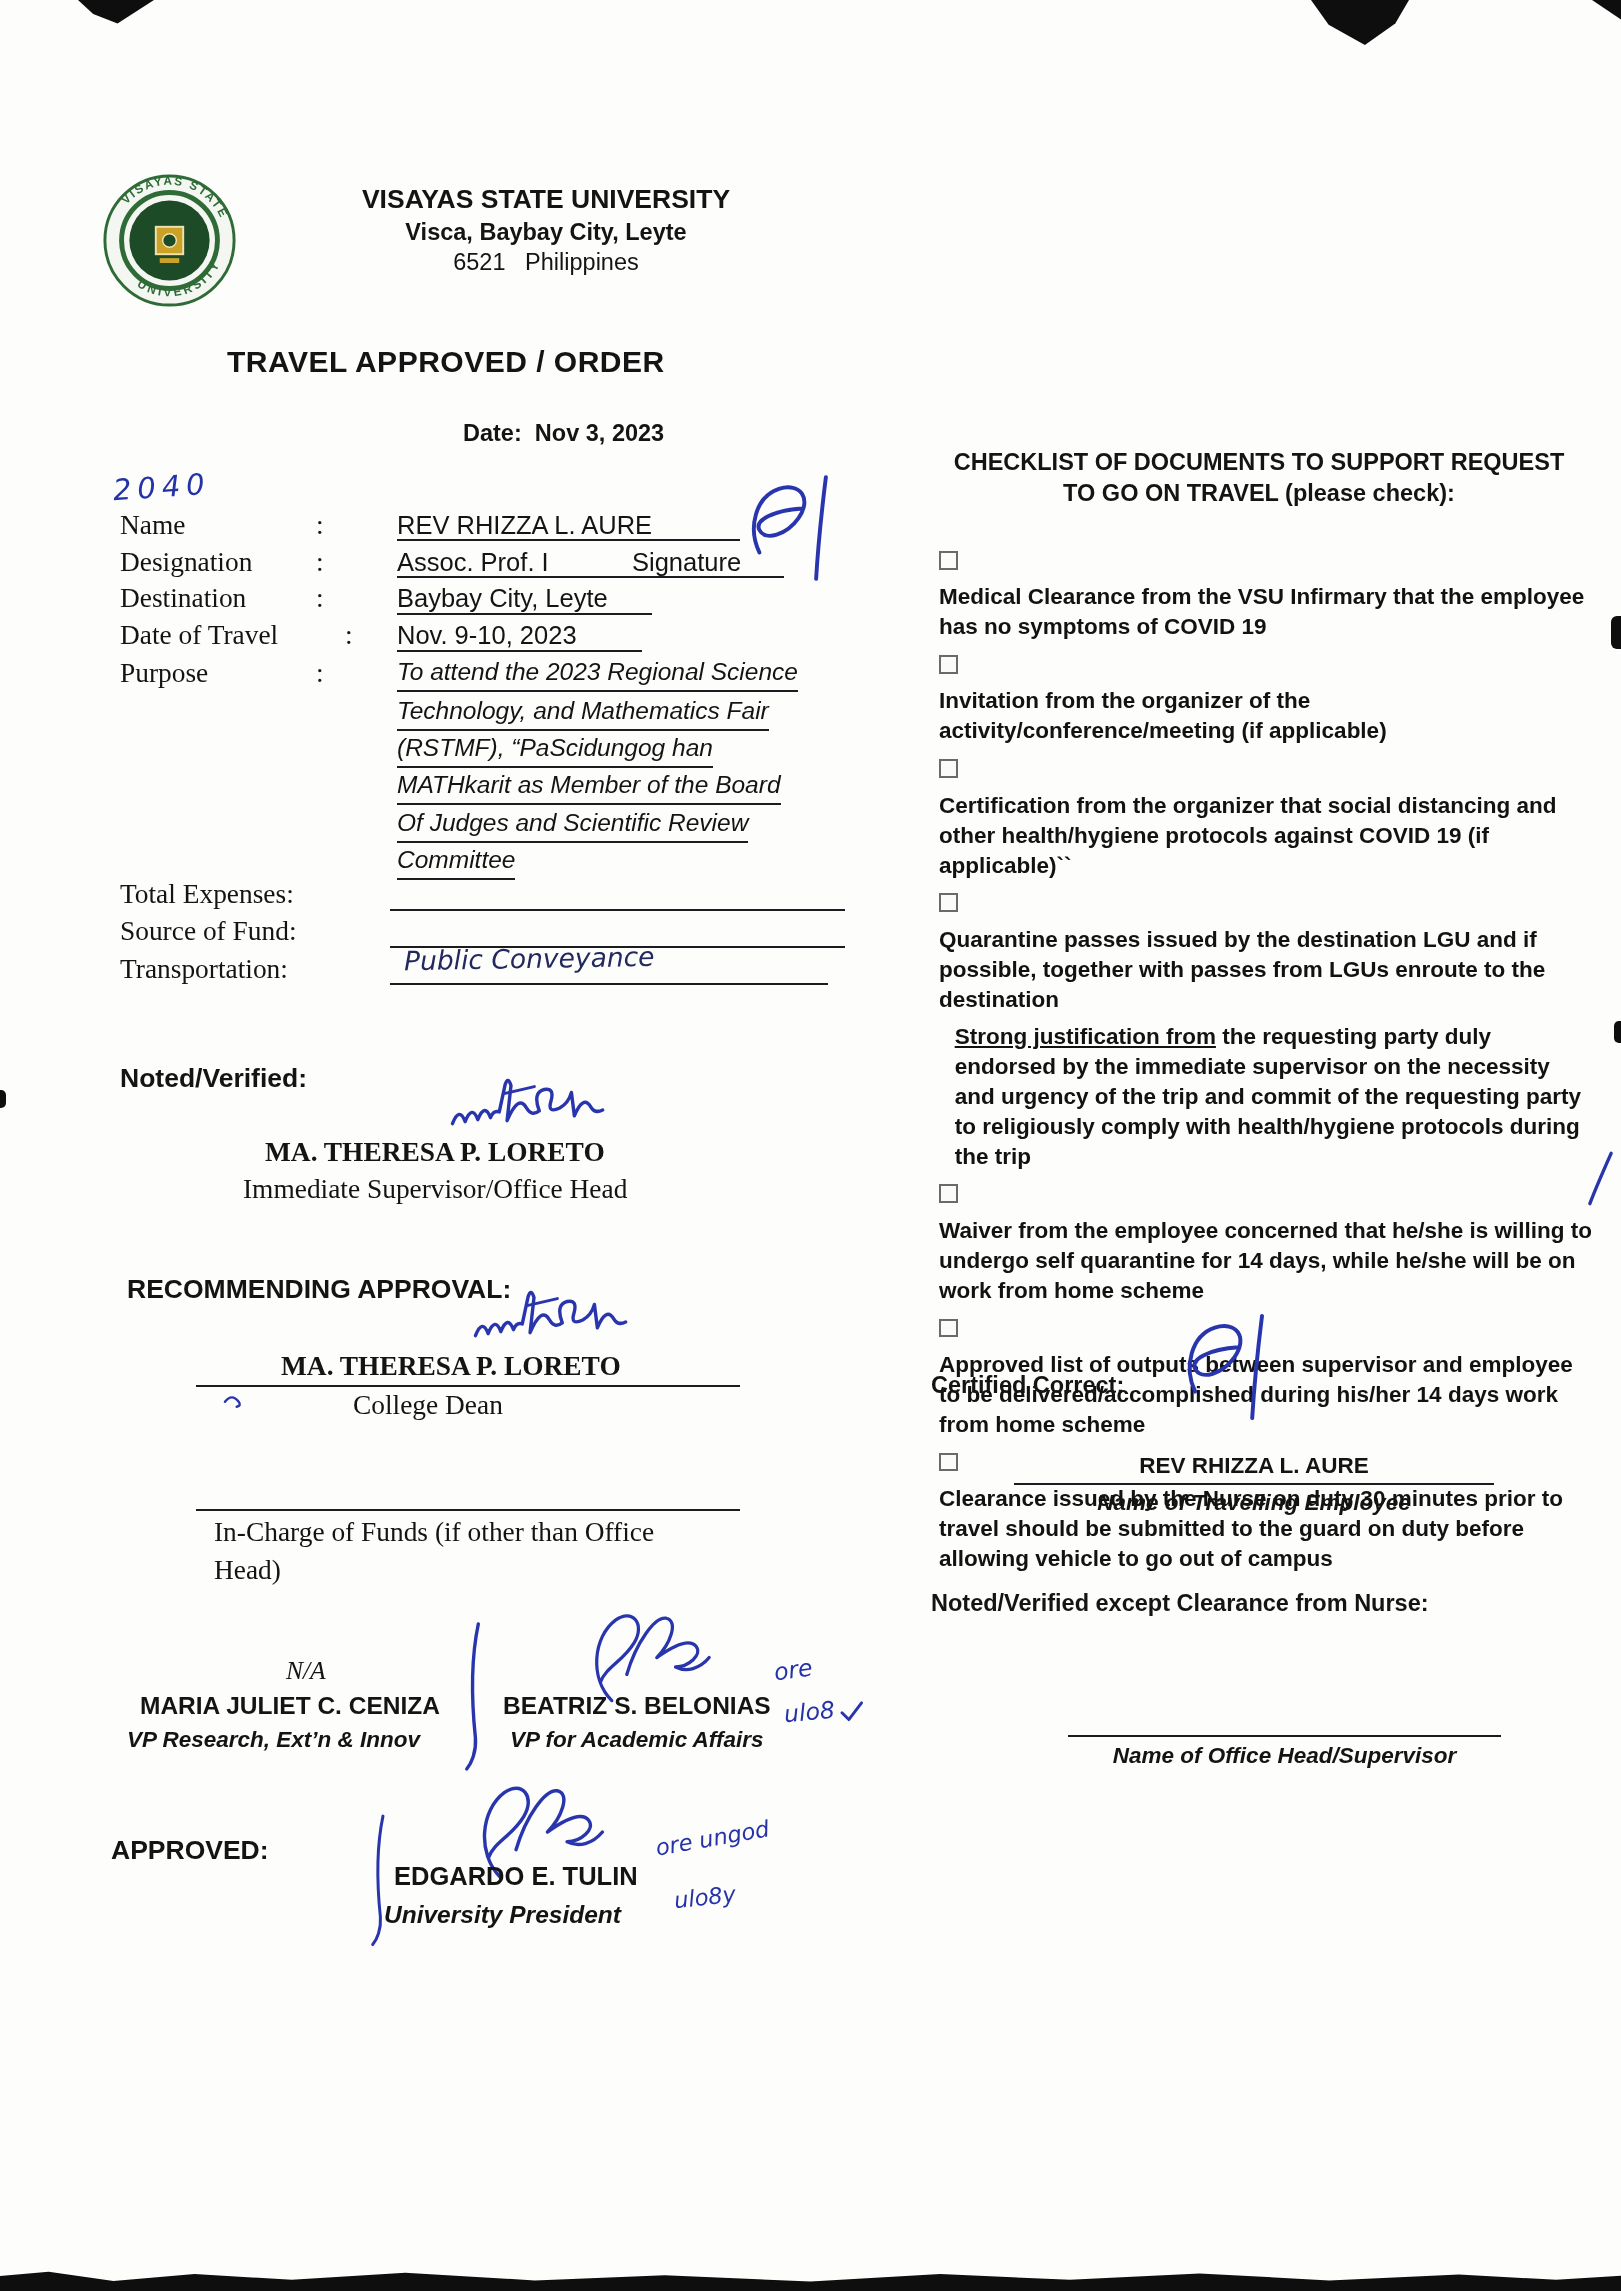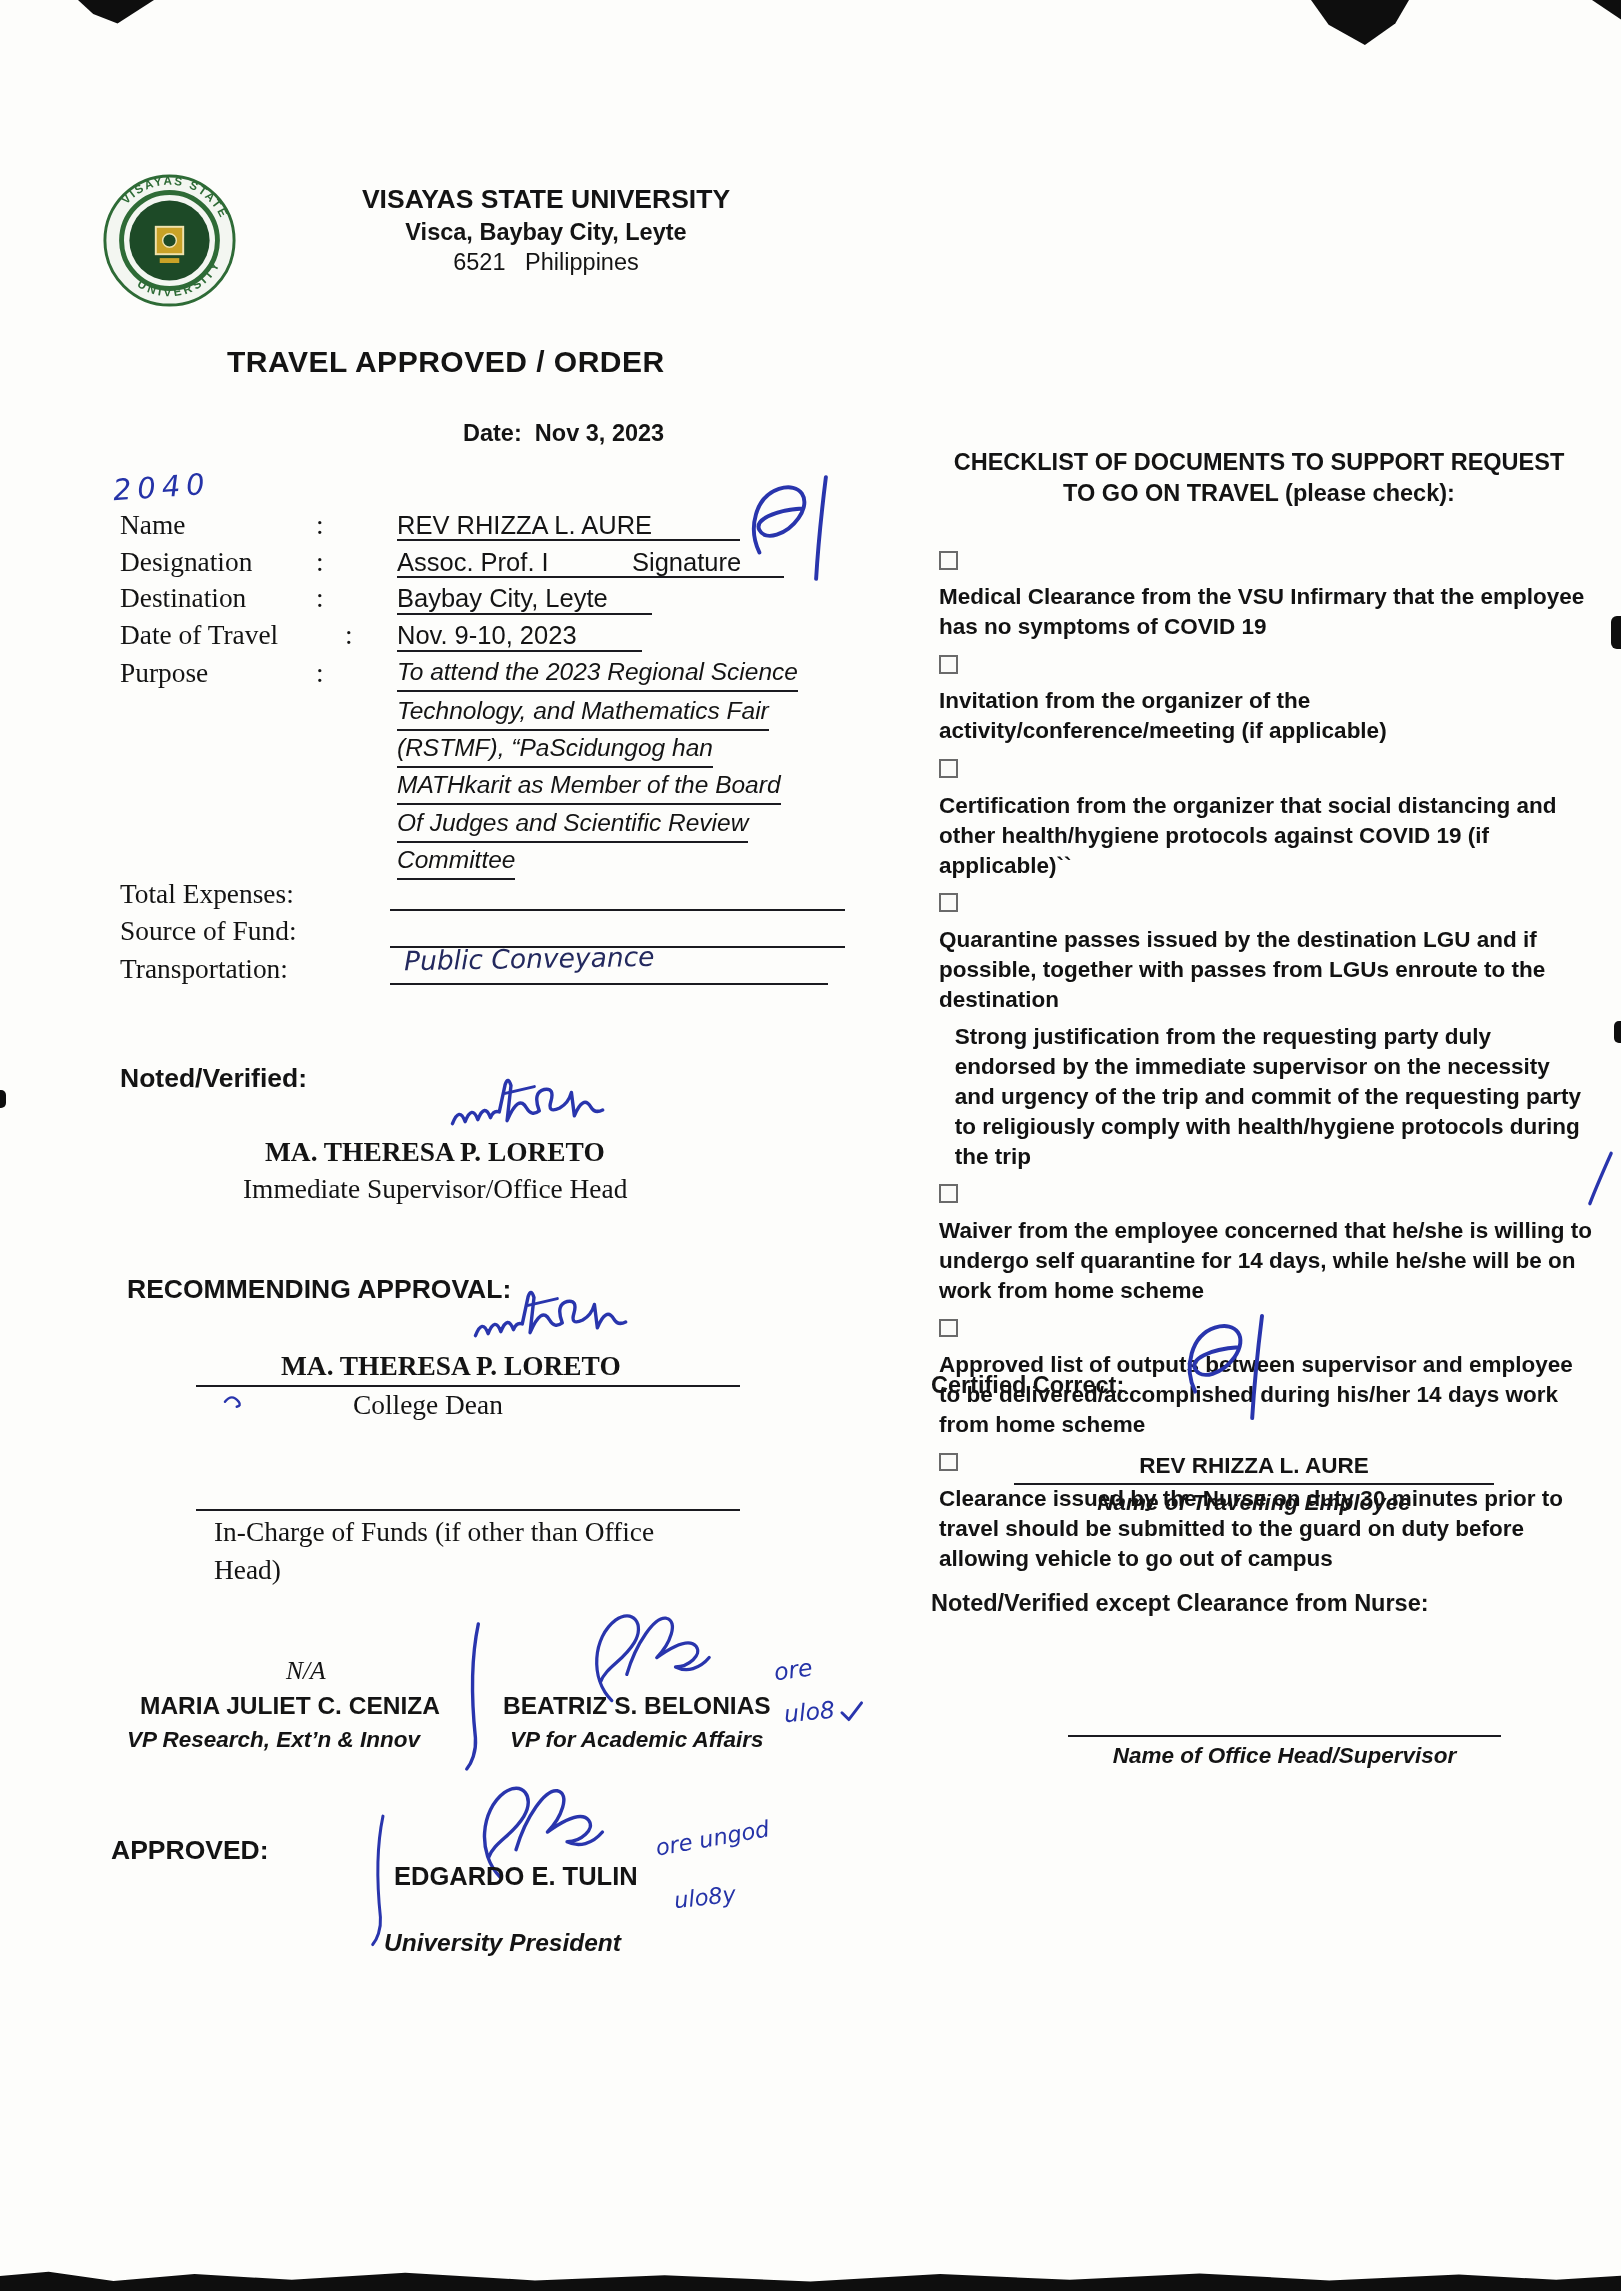--- a/index.html
+++ b/index.html
@@ -11,21 +11,21 @@
   .b{font-weight:bold;}
   .i{font-style:italic;}
   .hand{font-family:"DejaVu Sans",sans-serif;font-style:italic;color:#2533a8;}
   .rule{position:absolute;height:0;border-bottom:2px solid #1b1b20;}
   .center{text-align:center;}
   
   .checklist{position:absolute;left:939px;top:545px;width:655px;display:flex;flex-direction:column;gap:6.9px;}
   .chk-item{display:flex;gap:12.7px;font:bold 22.5px/30px "Liberation Sans",sans-serif;color:#121212;flex-direction:column;}
   .chk-box{flex:0 0 auto;width:14.7px;height:14.7px;border:2px solid #6a6a6a;margin-top:5.9px;background:#fbfbf9;}
   .chk-item.no-box{margin-left:15.7px;}
-  .lead-u{}
+  .lead-u{text-decoration:underline;}
   
   .artifact{position:absolute;background:#0e0e0e;}
   svg.sig{position:absolute;overflow:visible;}
   svg.sig path{fill:none;stroke:#2935ad;stroke-linecap:round;stroke-linejoin:round;}
 </style>
 </head>
 <body>
 
 <div class="artifact" style="left:78px;top:0;width:76px;height:23.5px;clip-path:polygon(0 0,100% 0,52% 100%,20% 60%);"></div>
 <div class="artifact" style="left:1311px;top:0;width:98px;height:45px;clip-path:polygon(0 0,100% 0,86% 52%,55% 100%,18% 55%);"></div>
@@ -151,21 +151,21 @@
 <svg class="sig" style="left:365px;top:1811px;" width="27.4" height="137" viewBox="0 0 30 160">
   <path stroke-width="3.5" d="M20,6 C12,44 13,86 17,124 C18,138 13,150 8,156"></path>
 </svg>
 <svg class="sig" style="left:453px;top:1779px;" width="181" height="108" viewBox="0 0 180 110">
   <path stroke-width="3.5" d="M46,100 C22,76 26,32 50,14 C68,1 82,18 70,38 C58,58 40,64 34,80"></path>
   <path stroke-width="3.5" d="M62,72 C72,38 92,10 104,12 C118,15 108,40 94,54 C108,44 128,32 136,42 C143,51 128,64 114,64 C126,70 140,66 150,54"></path>
 </svg>
 <div class="abs sans b" style="left:394px;top:1862px;font-size:25.5px;">EDGARDO E. TULIN</div>
 <div class="abs hand" style="left:655px;top:1825px;font-size:22.5px;transform:rotate(-10deg);">ore ungod</div>
 <div class="abs hand" style="left:674px;top:1884px;font-size:22.5px;transform:rotate(-6deg);">ulo8y</div>
-<div class="abs sans b i" style="left:384px;top:1901px;font-size:24.5px;margin-top:28px;">University President</div>
+<div class="abs sans b i" style="left:384px;top:1901px;font-size:24.5px;">University President</div>
 
 <div class="abs sans b center" style="left:916px;top:449px;width:686px;font-size:23.5px;">CHECKLIST OF DOCUMENTS TO SUPPORT REQUEST</div>
 <div class="abs sans b center" style="left:916px;top:480px;width:686px;font-size:23.5px;">TO GO ON TRAVEL (please check):</div>
 
 <div class="checklist">
   <div class="chk-item">
     <span class="chk-box"></span>
     <span class="chk-text">Medical Clearance from the VSU Infirmary that the employee has no symptoms of COVID 19</span>
   </div>
   <div class="chk-item">

